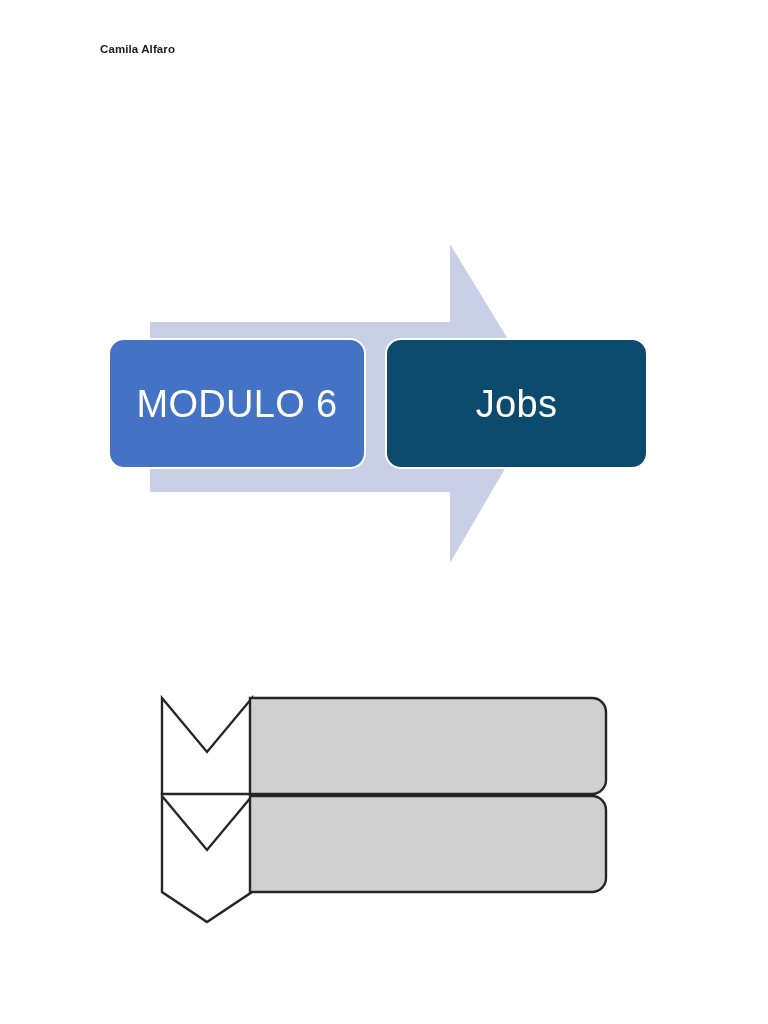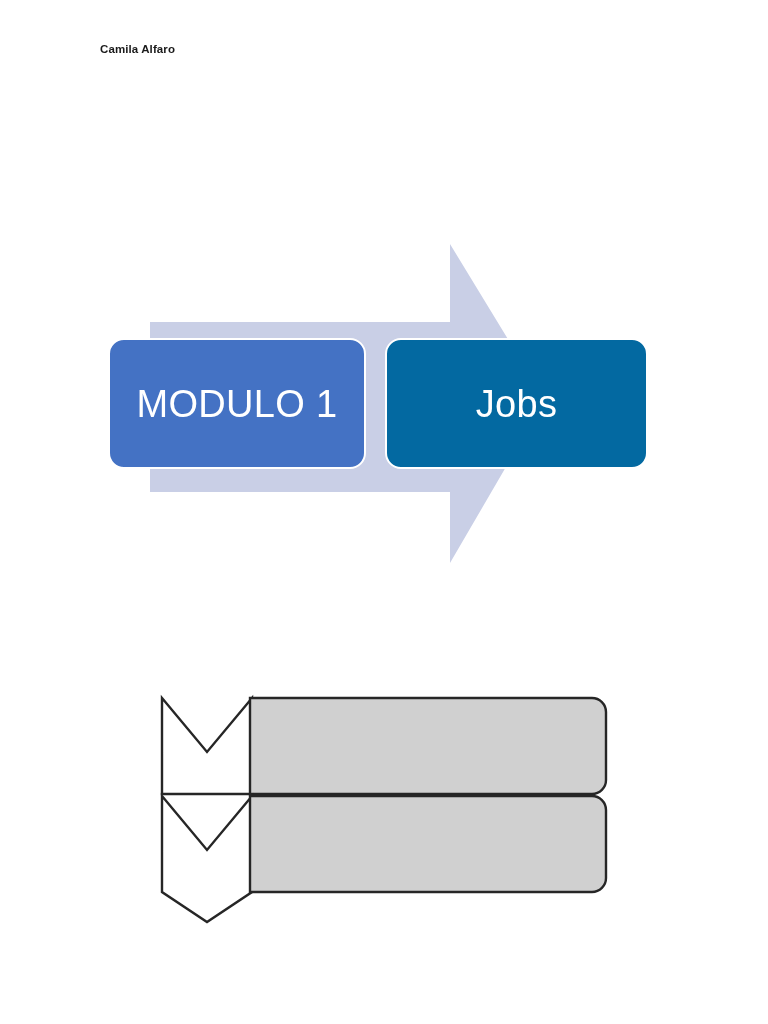--- a/index.html
+++ b/index.html
@@ -121,24 +121,24 @@
   </div>
 
   <div class="smartart-arrow">
 
     <svg viewBox="0 0 560 340" xmlns="http://www.w3.org/2000/svg">
 
       <polygon points="50,87 350,87 350,9 445,165 350,328 350,257 50,257" fill="#c9cfe6"></polygon>
     </svg>
 
     <div class="arrow-box arrow-box--blue" style="background: rgb(68, 114, 196); border-color: rgb(255, 255, 255);">
-      <span class="box-label" style="color: rgb(255, 255, 255);">MODULO 1</span>
+      <span class="box-label" style="color: rgb(255, 255, 255);">MODULO 6</span>
     </div>
 
-    <div class="arrow-box arrow-box--green" style="background: #0369a1; border-color: rgb(255, 255, 255);">
+    <div class="arrow-box arrow-box--green" style="background: #0c4a6e; border-color: rgb(255, 255, 255);">
       <span class="box-label" style="color: rgb(255, 255, 255);">Jobs</span>
     </div>
   </div>
 
   <div class="smartart-chevrons">
 
     <svg viewBox="0 0 470 240" xmlns="http://www.w3.org/2000/svg">
 
       <polygon points="12,8 57,62 102,8 102,104 57,104 12,104" fill="#ffffff" stroke="#262626" stroke-width="2.4" stroke-linejoin="miter"></polygon>
       <path d="M 100,8 H 442 a 14,14 0 0 1 14,14 V 90 a 14,14 0 0 1 -14,14 H 100 Z" fill="#d0d0d0" stroke="#262626" stroke-width="2.4" stroke-linejoin="miter"></path>

